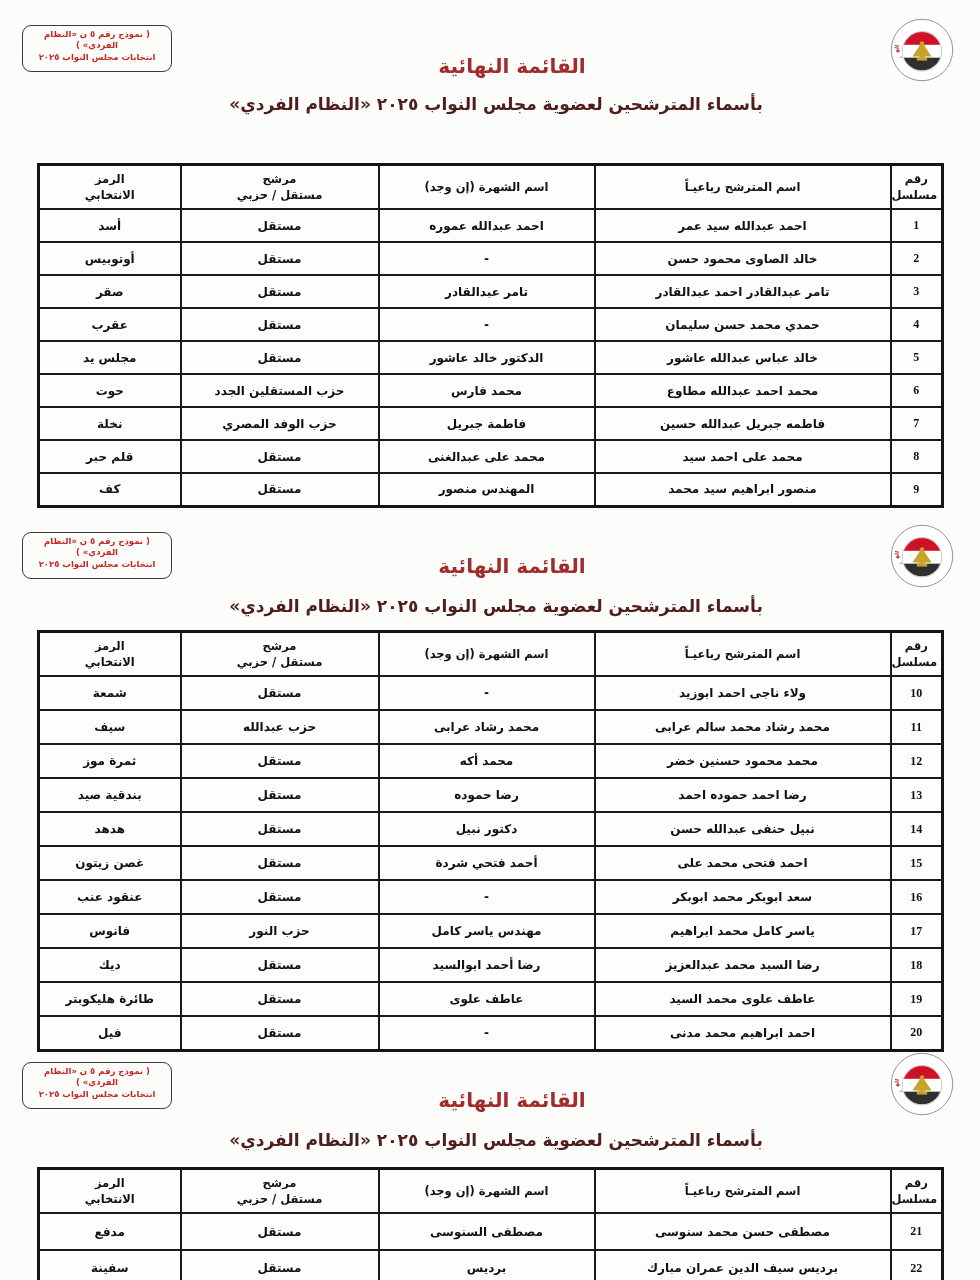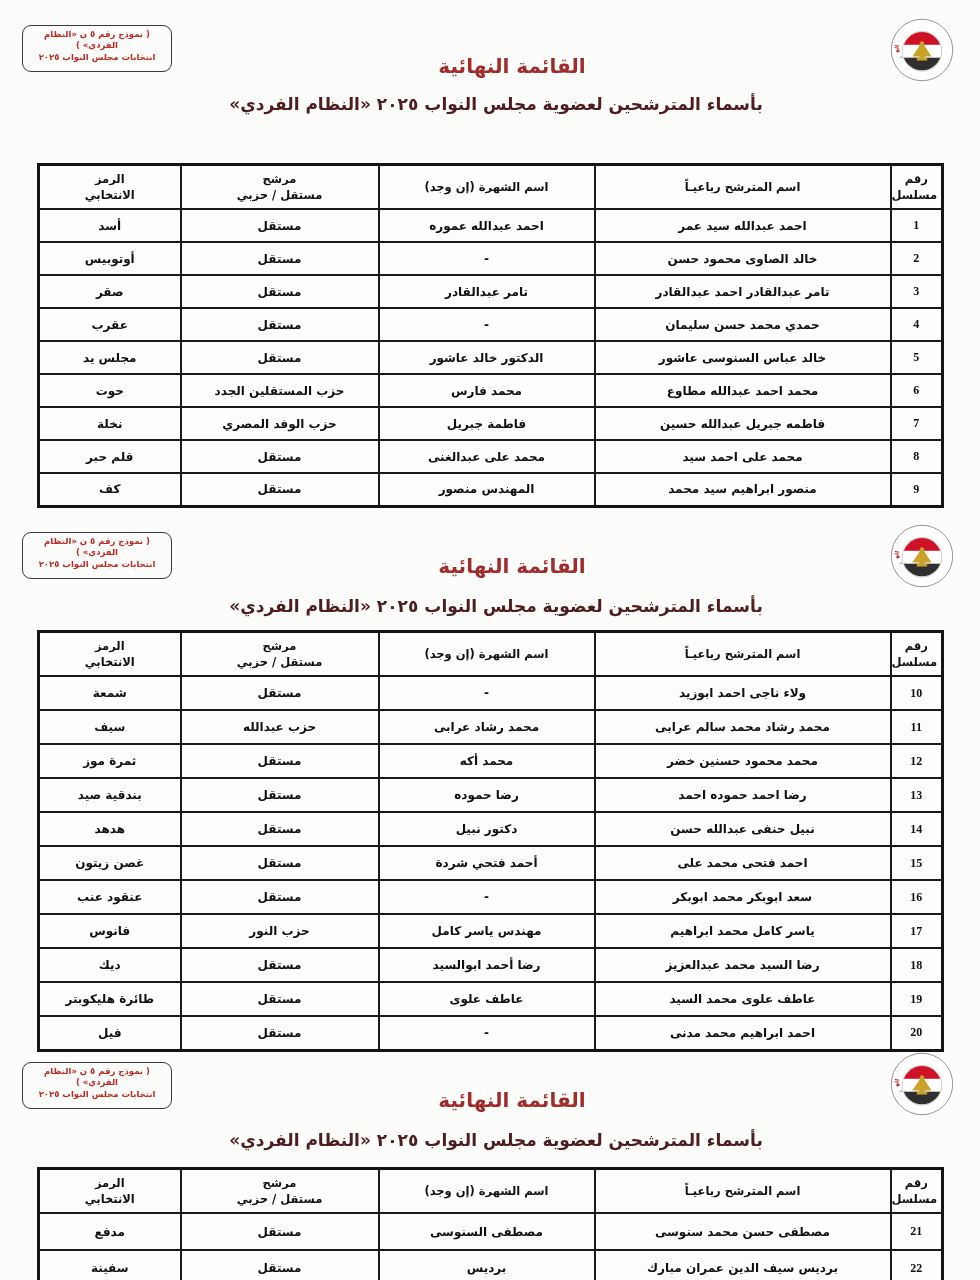--- a/index.html
+++ b/index.html
@@ -147,21 +147,21 @@
   <tr>
     <td class="c-serial">4</td>
     <td class="c-name">حمدي محمد حسن سليمان</td>
     <td class="c-fame">-</td>
     <td class="c-party">مستقل</td>
     <td class="c-symbol">عقرب</td>
   </tr>
 
   <tr>
     <td class="c-serial">5</td>
-    <td class="c-name">خالد عباس السنوسى عاشور</td>
+    <td class="c-name">خالد عباس عبدالله عاشور</td>
     <td class="c-fame">الدكتور خالد عاشور</td>
     <td class="c-party">مستقل</td>
     <td class="c-symbol">مجلس يد</td>
   </tr>
 
   <tr>
     <td class="c-serial">6</td>
     <td class="c-name">محمد احمد عبدالله مطاوع</td>
     <td class="c-fame">محمد فارس</td>
     <td class="c-party">حزب المستقلين الجدد</td>

